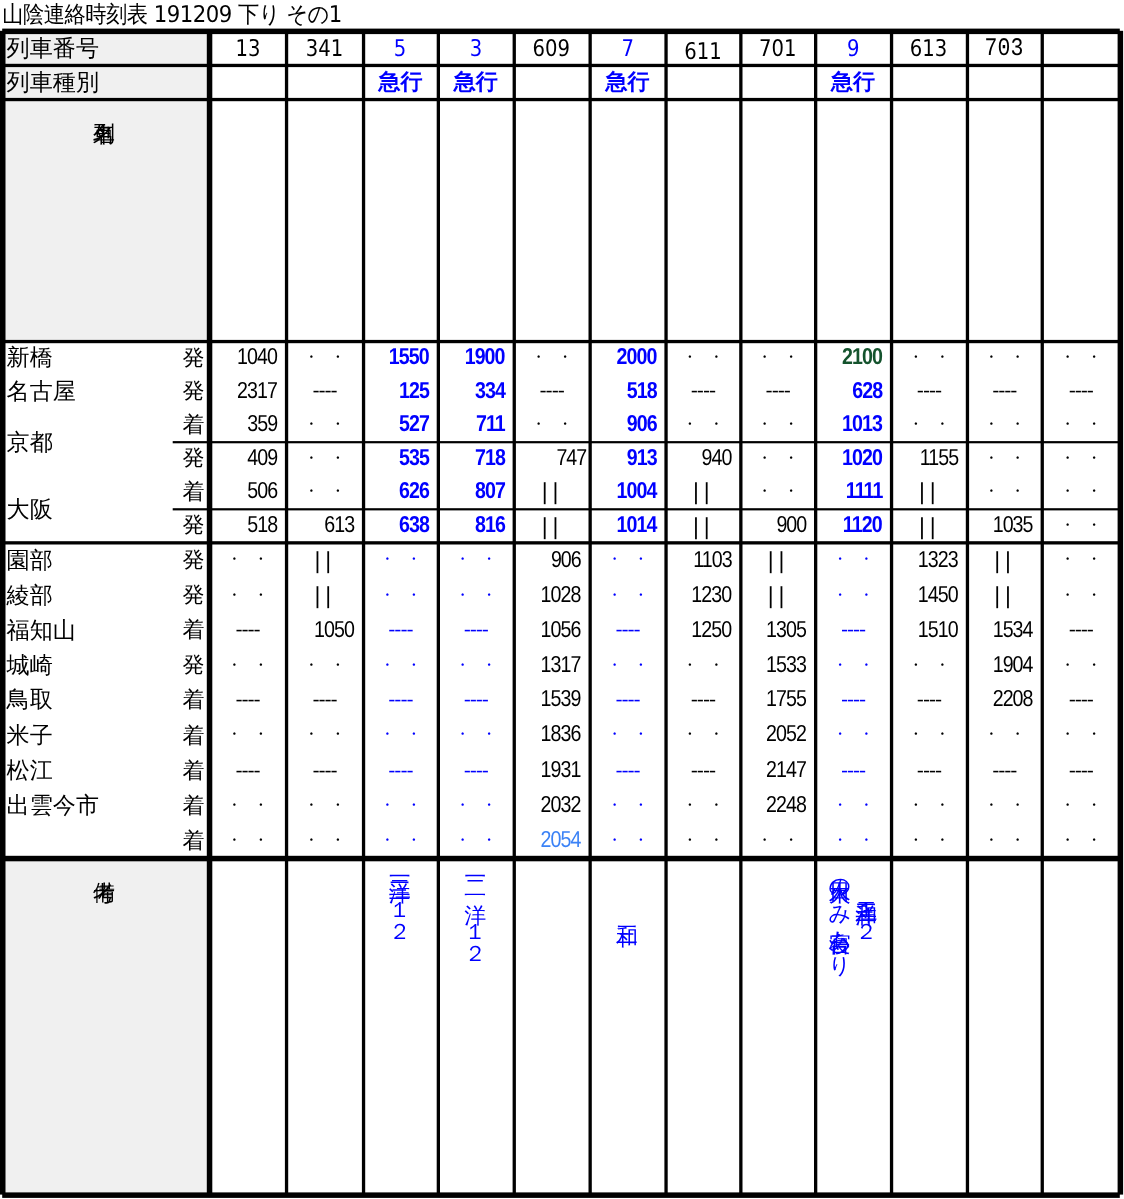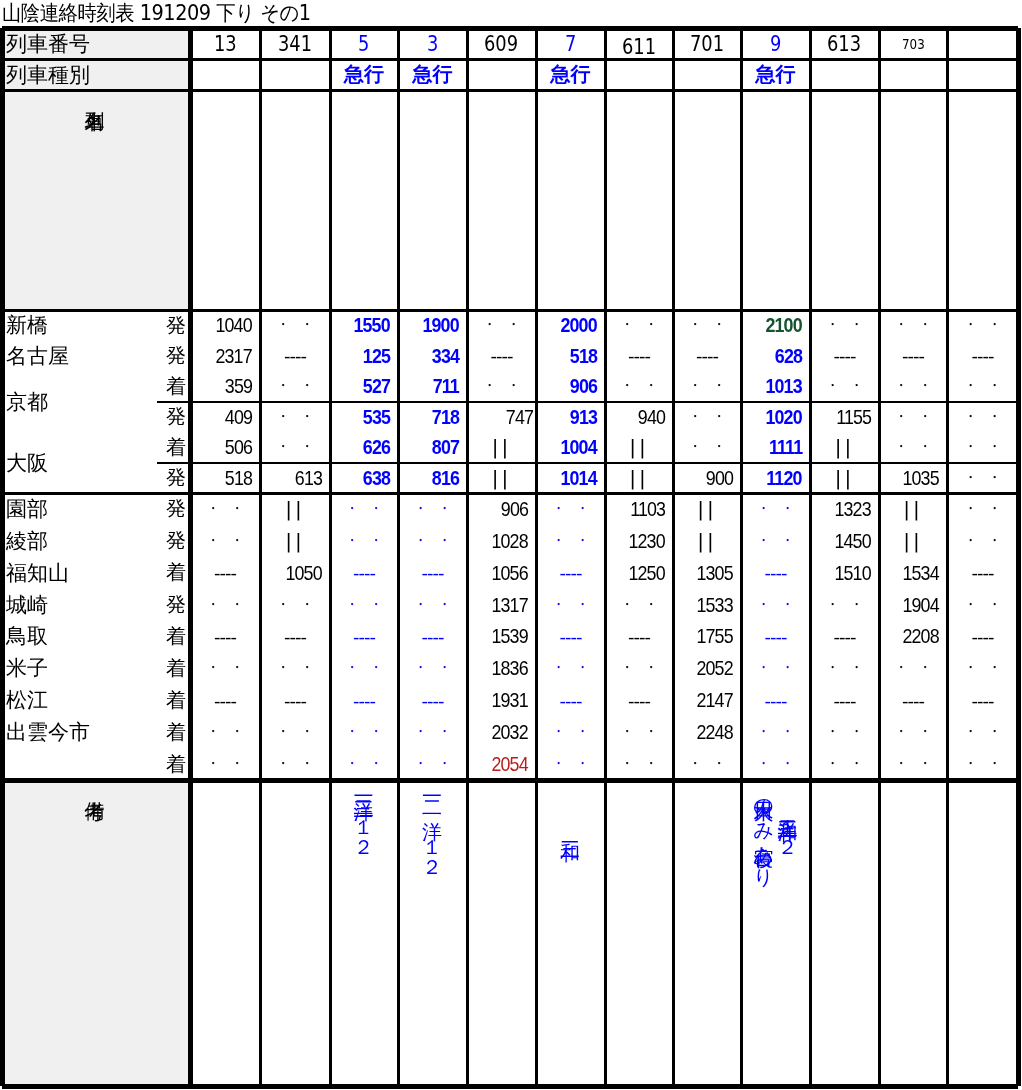--- a/index.html
+++ b/index.html
@@ -72,21 +72,21 @@
     <div class="cell center" style="left: 739px; top: 0px; width: 69px; height: 31px; font-size: 21px; color: rgb(0, 0, 255);">
       <span style="display: inline-block; transform: scaleX(0.85);">9</span>
     </div>
     <div class="cell kind" style="left: 739px; top: 31px; width: 69px; height: 31px;">急行</div>
     <div class="vert" style="left: 751px; top: 758px; color: rgb(0, 0, 255);">火木日のみ寝台あり</div>
     <div class="vert" style="left: 775px; top: 758px; color: rgb(0, 0, 255);">　二三洋和１２</div>
     <div class="cell center" style="left: 808px; top: 0px; width: 69px; height: 31px; font-size: 21px; color: rgb(0, 0, 0);">
       <span style="display: inline-block; transform: scaleX(0.85);">613</span>
     </div>
     <div class="cell kind" style="left: 808px; top: 31px; width: 69px; height: 31px;"></div>
-    <div class="cell center" style="left: 877px; top: 0px; width: 68px; height: 31px; font-size: 14px; color: rgb(0, 0, 0);">
+    <div class="cell center" style="left: 877px; top: 0px; width: 68px; height: 31px; font-size: 23px; color: rgb(0, 0, 0); font-family: Liberation Mono, monospace;">
       <span style="display: inline-block; transform: scaleX(0.85);">703</span>
     </div>
     <div class="cell kind" style="left: 877px; top: 31px; width: 68px; height: 31px;"></div>
     <div class="cell center" style="left: 945px; top: 0px; width: 71px; height: 31px; font-size: 21px; color: rgb(0, 0, 0);">
       <span style="display: inline-block; transform: scaleX(0.85);"></span>
     </div>
     <div class="cell kind" style="left: 945px; top: 31px; width: 71px; height: 31px;"></div>
     <div class="cell arrdep" style="left: 152px; top: 282px; width: 36px; height: 30.5px;">発</div>
     <div class="cell num" style="left: 188px; top: 282px; width: 70px; height: 30.5px; color: rgb(0, 0, 0);">
       <span>1040</span>
@@ -399,21 +399,21 @@
     </div>
     <div class="cell dots" style="left: 739px; top: 688.222px; width: 69px; height: 31.8889px; color: rgb(0, 0, 255);">・・</div>
     <div class="cell dots" style="left: 808px; top: 688.222px; width: 69px; height: 31.8889px; color: rgb(0, 0, 0);">・・</div>
     <div class="cell dots" style="left: 877px; top: 688.222px; width: 68px; height: 31.8889px; color: rgb(0, 0, 0);">・・</div>
     <div class="cell dots" style="left: 945px; top: 688.222px; width: 71px; height: 31.8889px; color: rgb(0, 0, 0);">・・</div>
     <div class="cell arrdep" style="left: 152px; top: 720.111px; width: 36px; height: 31.8889px;">着</div>
     <div class="cell dots" style="left: 188px; top: 720.111px; width: 70px; height: 31.8889px; color: rgb(0, 0, 0);">・・</div>
     <div class="cell dots" style="left: 258px; top: 720.111px; width: 70px; height: 31.8889px; color: rgb(0, 0, 0);">・・</div>
     <div class="cell dots" style="left: 328px; top: 720.111px; width: 68px; height: 31.8889px; color: rgb(0, 0, 255);">・・</div>
     <div class="cell dots" style="left: 396px; top: 720.111px; width: 69px; height: 31.8889px; color: rgb(0, 0, 255);">・・</div>
-    <div class="cell num" style="left: 465px; top: 720.111px; width: 69px; height: 31.8889px; color: #b91c1c; justify-content: flex-end;">
+    <div class="cell num" style="left: 465px; top: 720.111px; width: 69px; height: 31.8889px; color: #3b82f6; justify-content: flex-end;">
       <span>2054</span>
     </div>
     <div class="cell dots" style="left: 534px; top: 720.111px; width: 69px; height: 31.8889px; color: rgb(0, 0, 255);">・・</div>
     <div class="cell dots" style="left: 603px; top: 720.111px; width: 68px; height: 31.8889px; color: rgb(0, 0, 0);">・・</div>
     <div class="cell dots" style="left: 671px; top: 720.111px; width: 68px; height: 31.8889px; color: rgb(0, 0, 0);">・・</div>
     <div class="cell dots" style="left: 739px; top: 720.111px; width: 69px; height: 31.8889px; color: rgb(0, 0, 255);">・・</div>
     <div class="cell dots" style="left: 808px; top: 720.111px; width: 69px; height: 31.8889px; color: rgb(0, 0, 0);">・・</div>
     <div class="cell dots" style="left: 877px; top: 720.111px; width: 68px; height: 31.8889px; color: rgb(0, 0, 0);">・・</div>
     <div class="cell dots" style="left: 945px; top: 720.111px; width: 71px; height: 31.8889px; color: rgb(0, 0, 0);">・・</div>
     <div class="line" style="left: 0px; top: -2.5px; width: 1016px; height: 5px;"></div>

